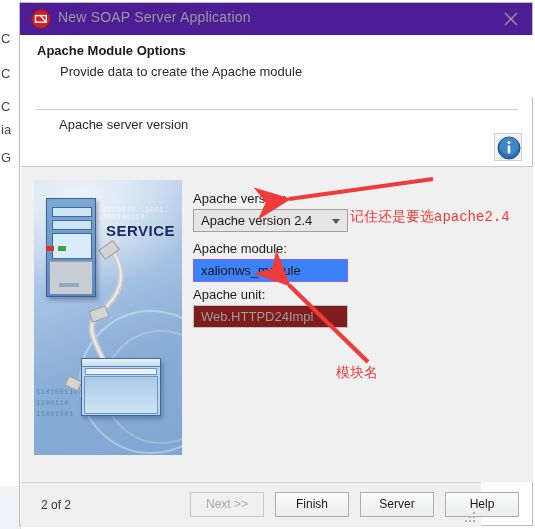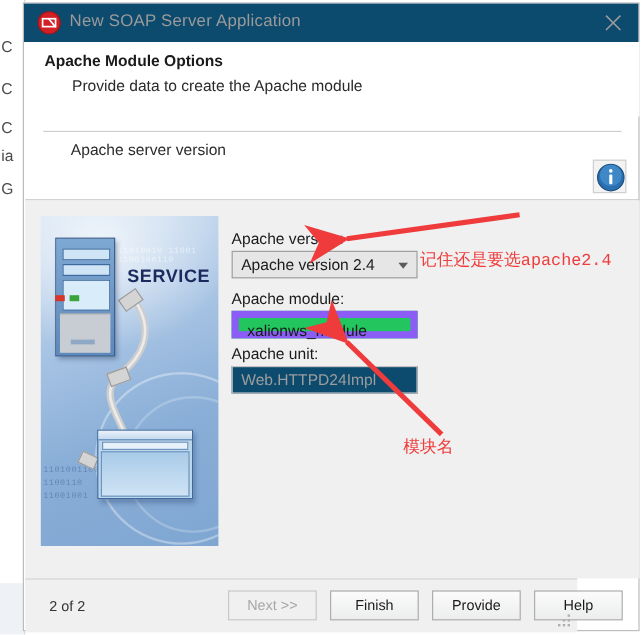--- a/index.html
+++ b/index.html
@@ -56,21 +56,21 @@
     background: #ffffff;
     border: 1px solid #bcbcbc;
     box-sizing: border-box;
   }
 
   
   .titlebar {
     position: absolute;
     left: 0; top: 0;
     width: 100%; height: 32px;
-    background: #0c4a6e;
+    background: #4c1d95;
   }
   .app-icon {
     position: absolute;
     left: 11px; top: 6px;
     width: 20px; height: 20px;
   }
   .title-text {
     position: absolute;
     left: 38px; top: 6px;
     font-size: 14px;
@@ -294,32 +294,32 @@
     position: absolute;
     right: 7px; top: 9px;
     width: 0; height: 0;
     border-left: 4px solid transparent;
     border-right: 4px solid transparent;
     border-top: 5px solid #5a5a5a;
   }
   .textinput {
     position: absolute;
     box-sizing: border-box;
-    background: #22c55e;
-    border: 6px solid #8b5cf6;
+    background: #3b82f6;
+    border: 1px solid #8b5cf6;
     font-size: 13px;
     color: #1a1a1a;
     padding: 0 0 0 7px;
     line-height: 21px;
     height: 23px;
   }
   .textinput.readonly {
     border: 1px solid #c2c2c2;
     color: #9d9d9d;
-    background: #0c4a6e;
+    background: #7f1d1d;
   }
 
   
   .annot-text {
     position: absolute;
     color: #ef3b3b;
     font-size: 14px;
     white-space: nowrap;
     font-family: Liberation Mono, monospace;
   }
@@ -501,21 +501,21 @@
 
       <div class="annot-text" style="left:329px; top:41px;">记住还是要选apache2.4</div>
       <div class="annot-text" style="left:291px; top:197px;margin-left:24px;">模块名</div>
     </div>
 
     <div class="footer">
       <div class="step-text">2 of 2</div>
 
       <div class="btn disabled" style="left:169px; width:74px;">Next &gt;&gt;</div>
       <div class="btn" style="left:254px; width:74px;">Finish</div>
-      <div class="btn" style="left:339px; width:74px;">Provide</div>
+      <div class="btn" style="left:339px; width:74px;">Server</div>
       <div class="btn" style="left:424px; width:74px;">Help</div>
 
       <div class="grip">
         <i style="left:8px; top:0px;"></i>
         <i style="left:4px; top:4px;"></i>
           <i style="left:8px; top:4px;"></i>
         <i style="left:0px; top:8px;"></i>
           <i style="left:4px; top:8px;"></i>
           <i style="left:8px; top:8px;"></i>
       </div>

